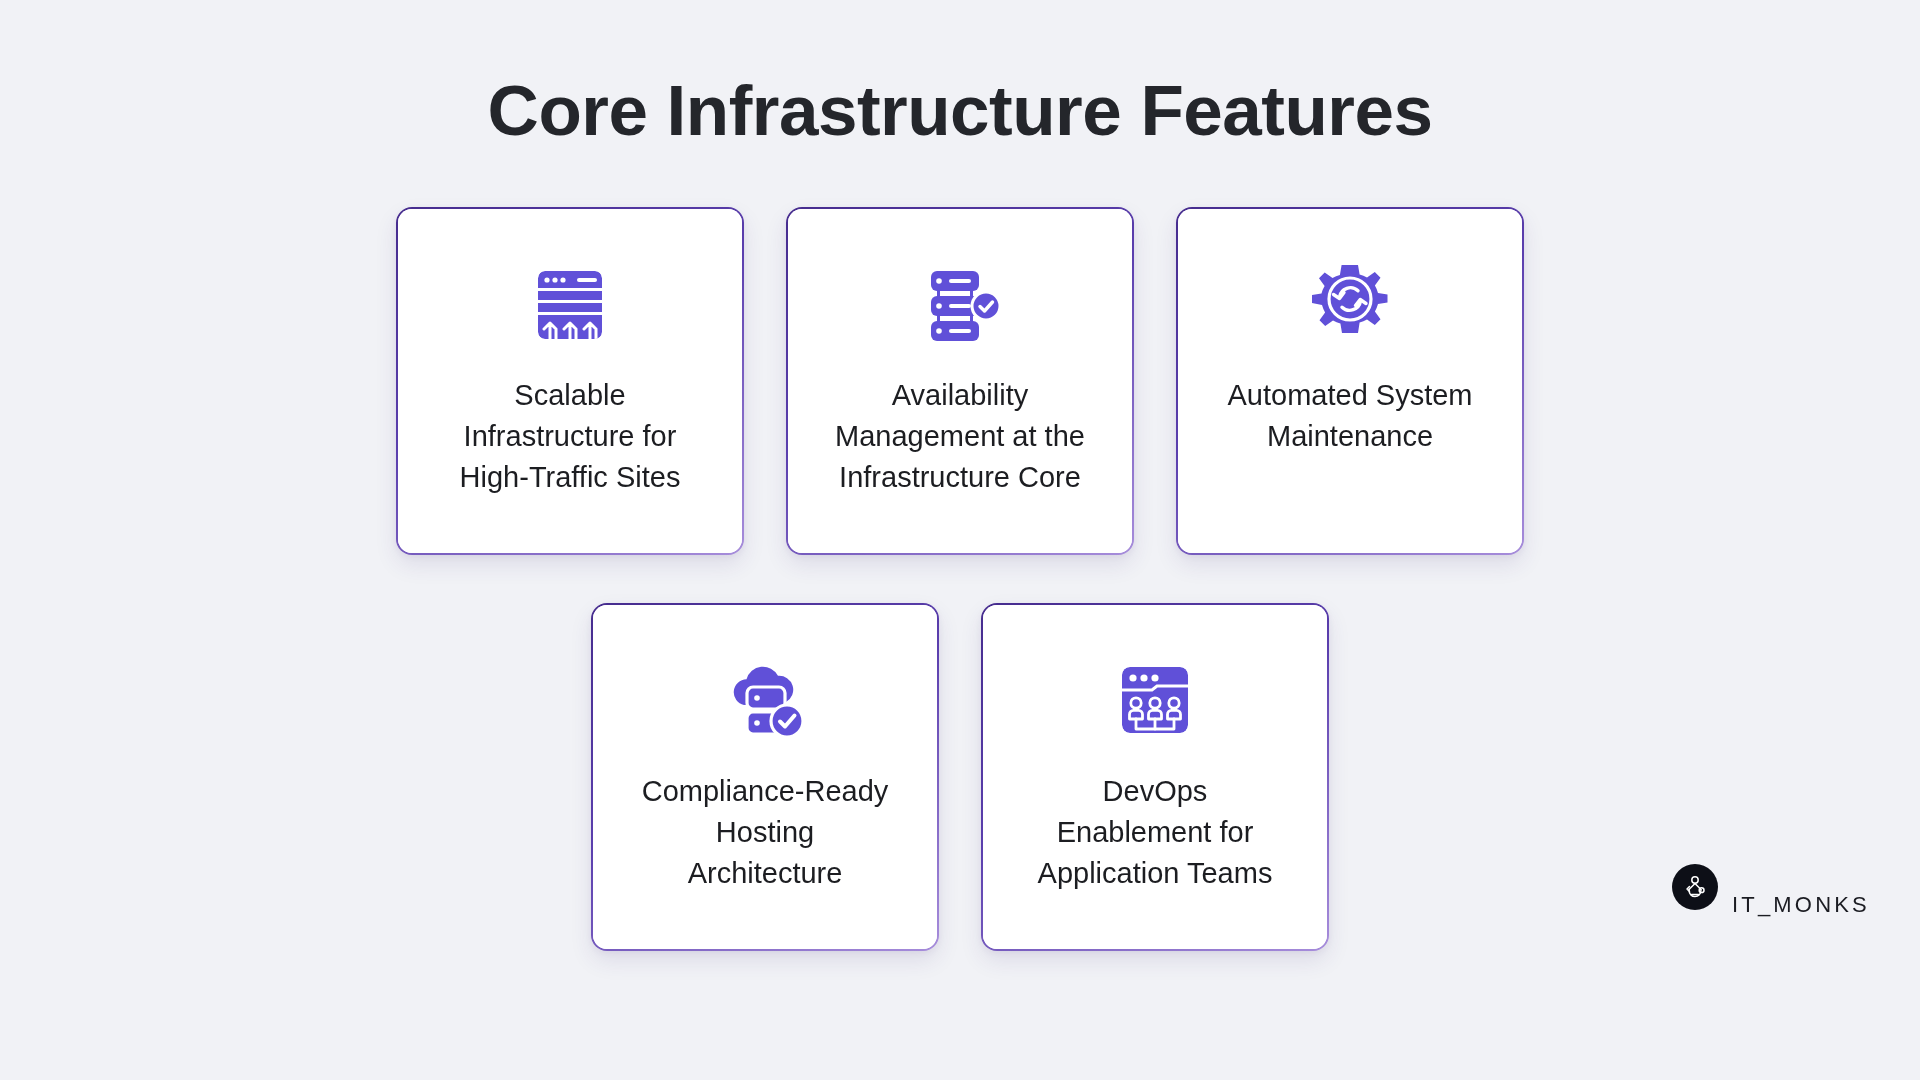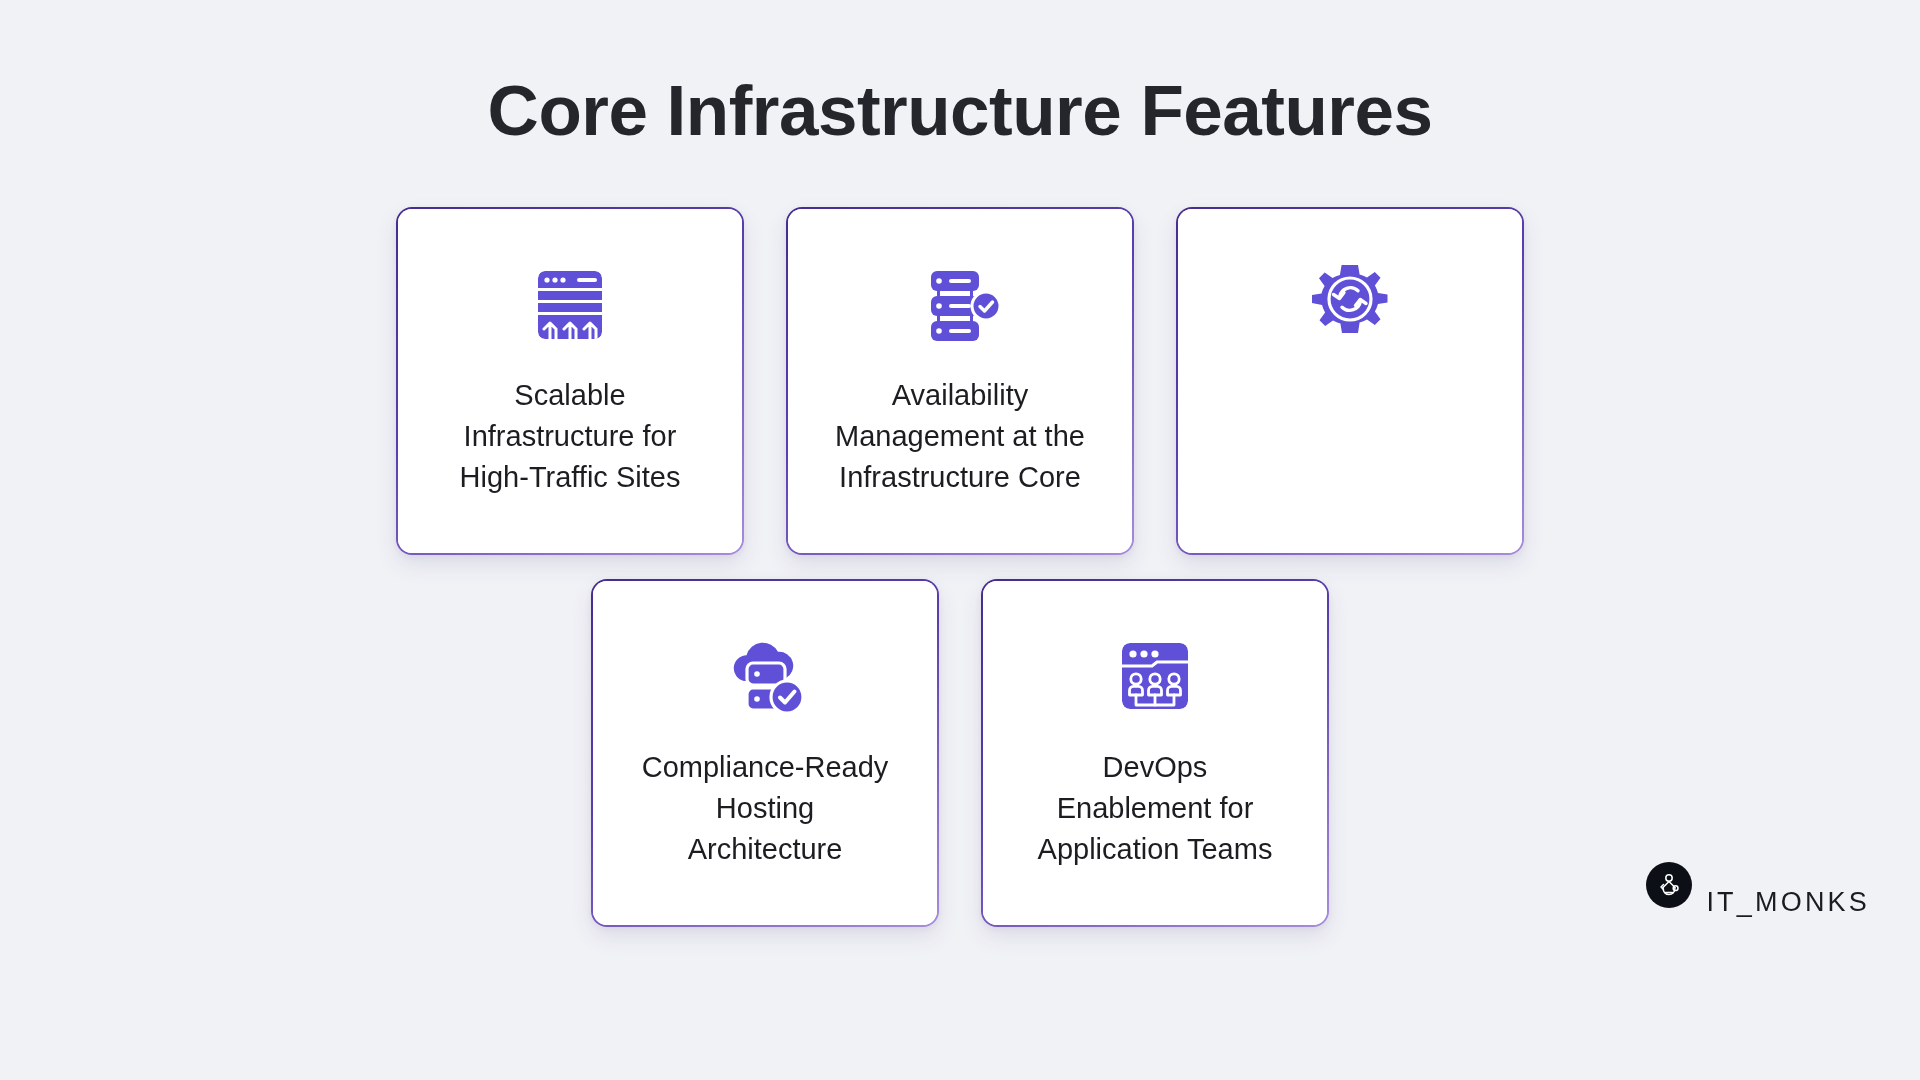--- a/index.html
+++ b/index.html
@@ -35,21 +35,21 @@
     line-height: 1.1;
     font-family: "Liberation Sans", sans-serif;
   }
 
   
   .rows {
     margin-top: 57px;
     display: flex;
     flex-direction: column;
     align-items: center;
-    gap: 24px;
+    gap: 48px;
   }
   .row {
     display: flex;
     justify-content: center;
     gap: 42px;
   }
 
   .card {
     width: 348px;
     height: 348px;
@@ -115,21 +115,21 @@
   .logo-mark {
     width: 46px;
     height: 46px;
     border-radius: 50%;
     background: #0d0f17;
     display: flex;
     align-items: center;
     justify-content: center;
   }
   .logo-text {
-    font-size: 27px;
+    font-size: 22px;
     letter-spacing: 3.2px;
     color: #1b1c22;
     font-weight: 400;
     font-family: "Liberation Sans", sans-serif;
     margin-top: 36px;
   }
 </style>
 </head>
 <body>
 
@@ -217,20 +217,22 @@
               <circle cx="46" cy="42" r="21" fill="none" stroke="#ffffff" stroke-width="3.2"></circle>
 
               <g fill="none" stroke="#ffffff" stroke-width="3.4" stroke-linecap="round" stroke-linejoin="round">
                 <path d="M35.5 40 a11 11 0 0 1 18.5 -6.2"></path>
                 <path d="M56.5 44 a11 11 0 0 1 -18.5 6.2"></path>
                 <path d="M29.5 37.5 L35.5 41.5 L40 35.5"></path>
                 <path d="M62 46.5 L56.2 42.5 L51.5 48.5"></path>
               </g>
             </svg>
           </div>
+          <div class="card-label">Automated System
+Maintenance</div>
         </div>
       </div>
 
     </div>
 
     <div class="row">
 
       <div class="card">
         <div class="card-inner">
           <div class="icon-wrap">

